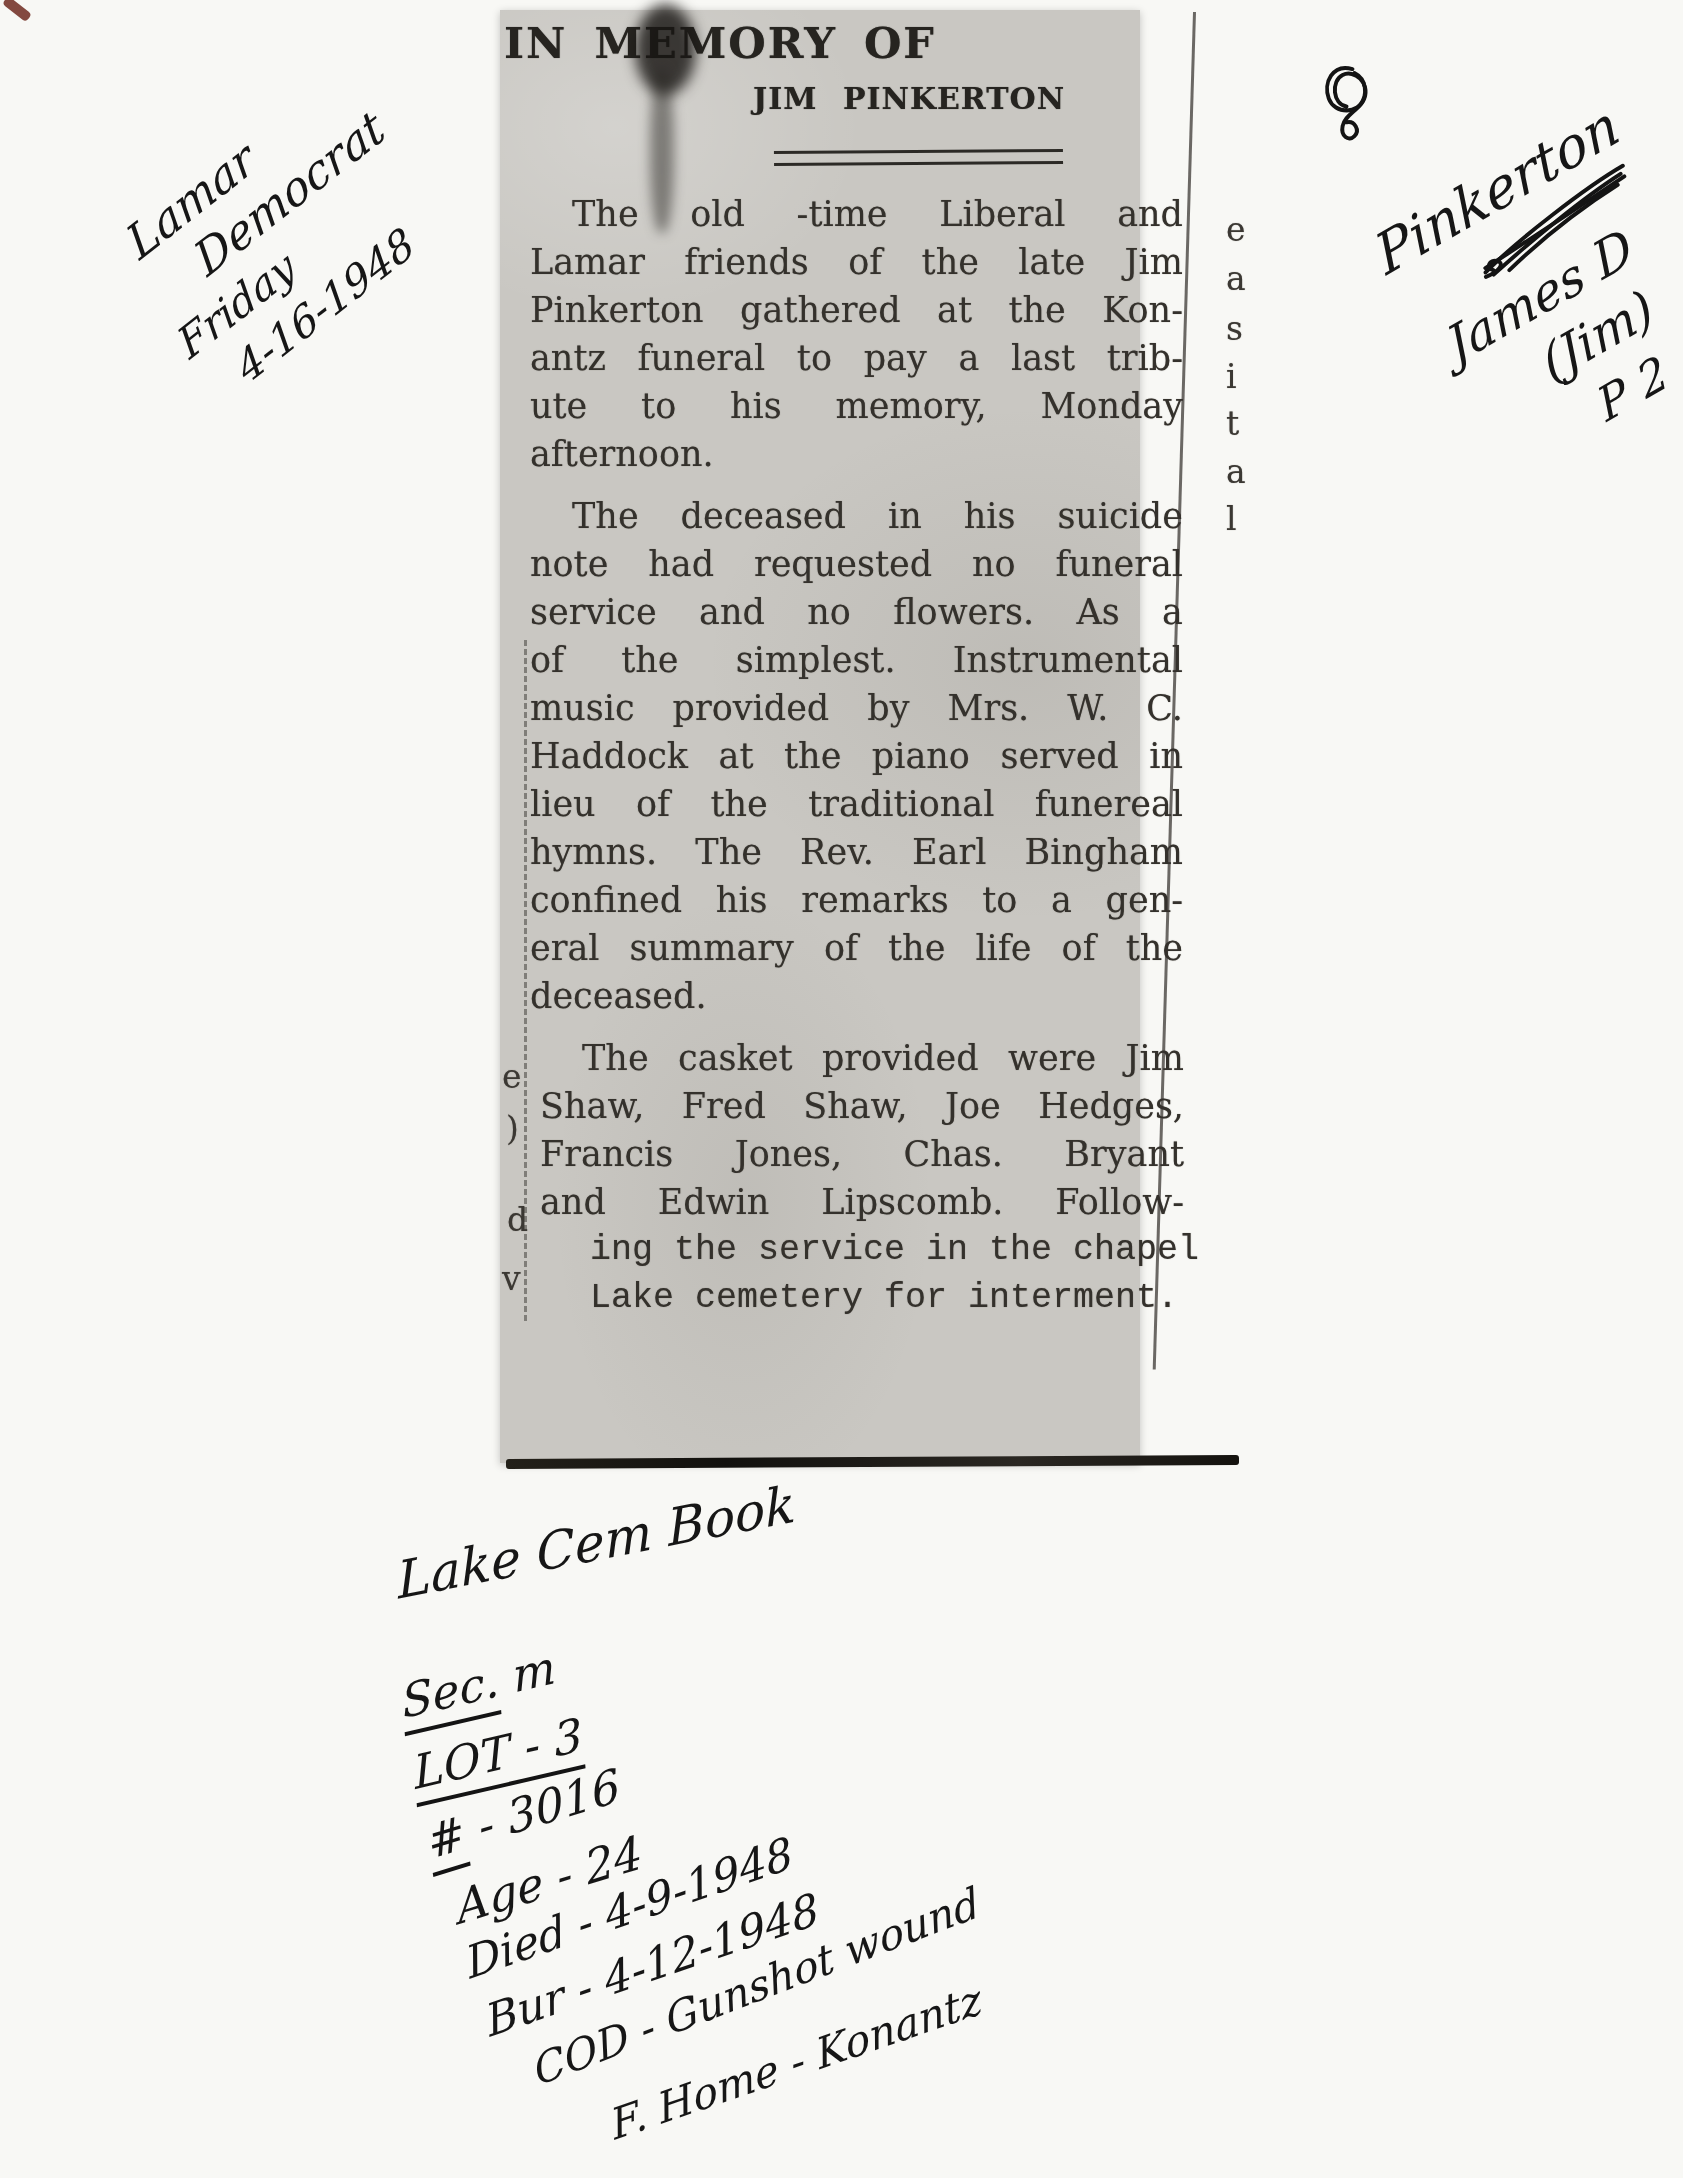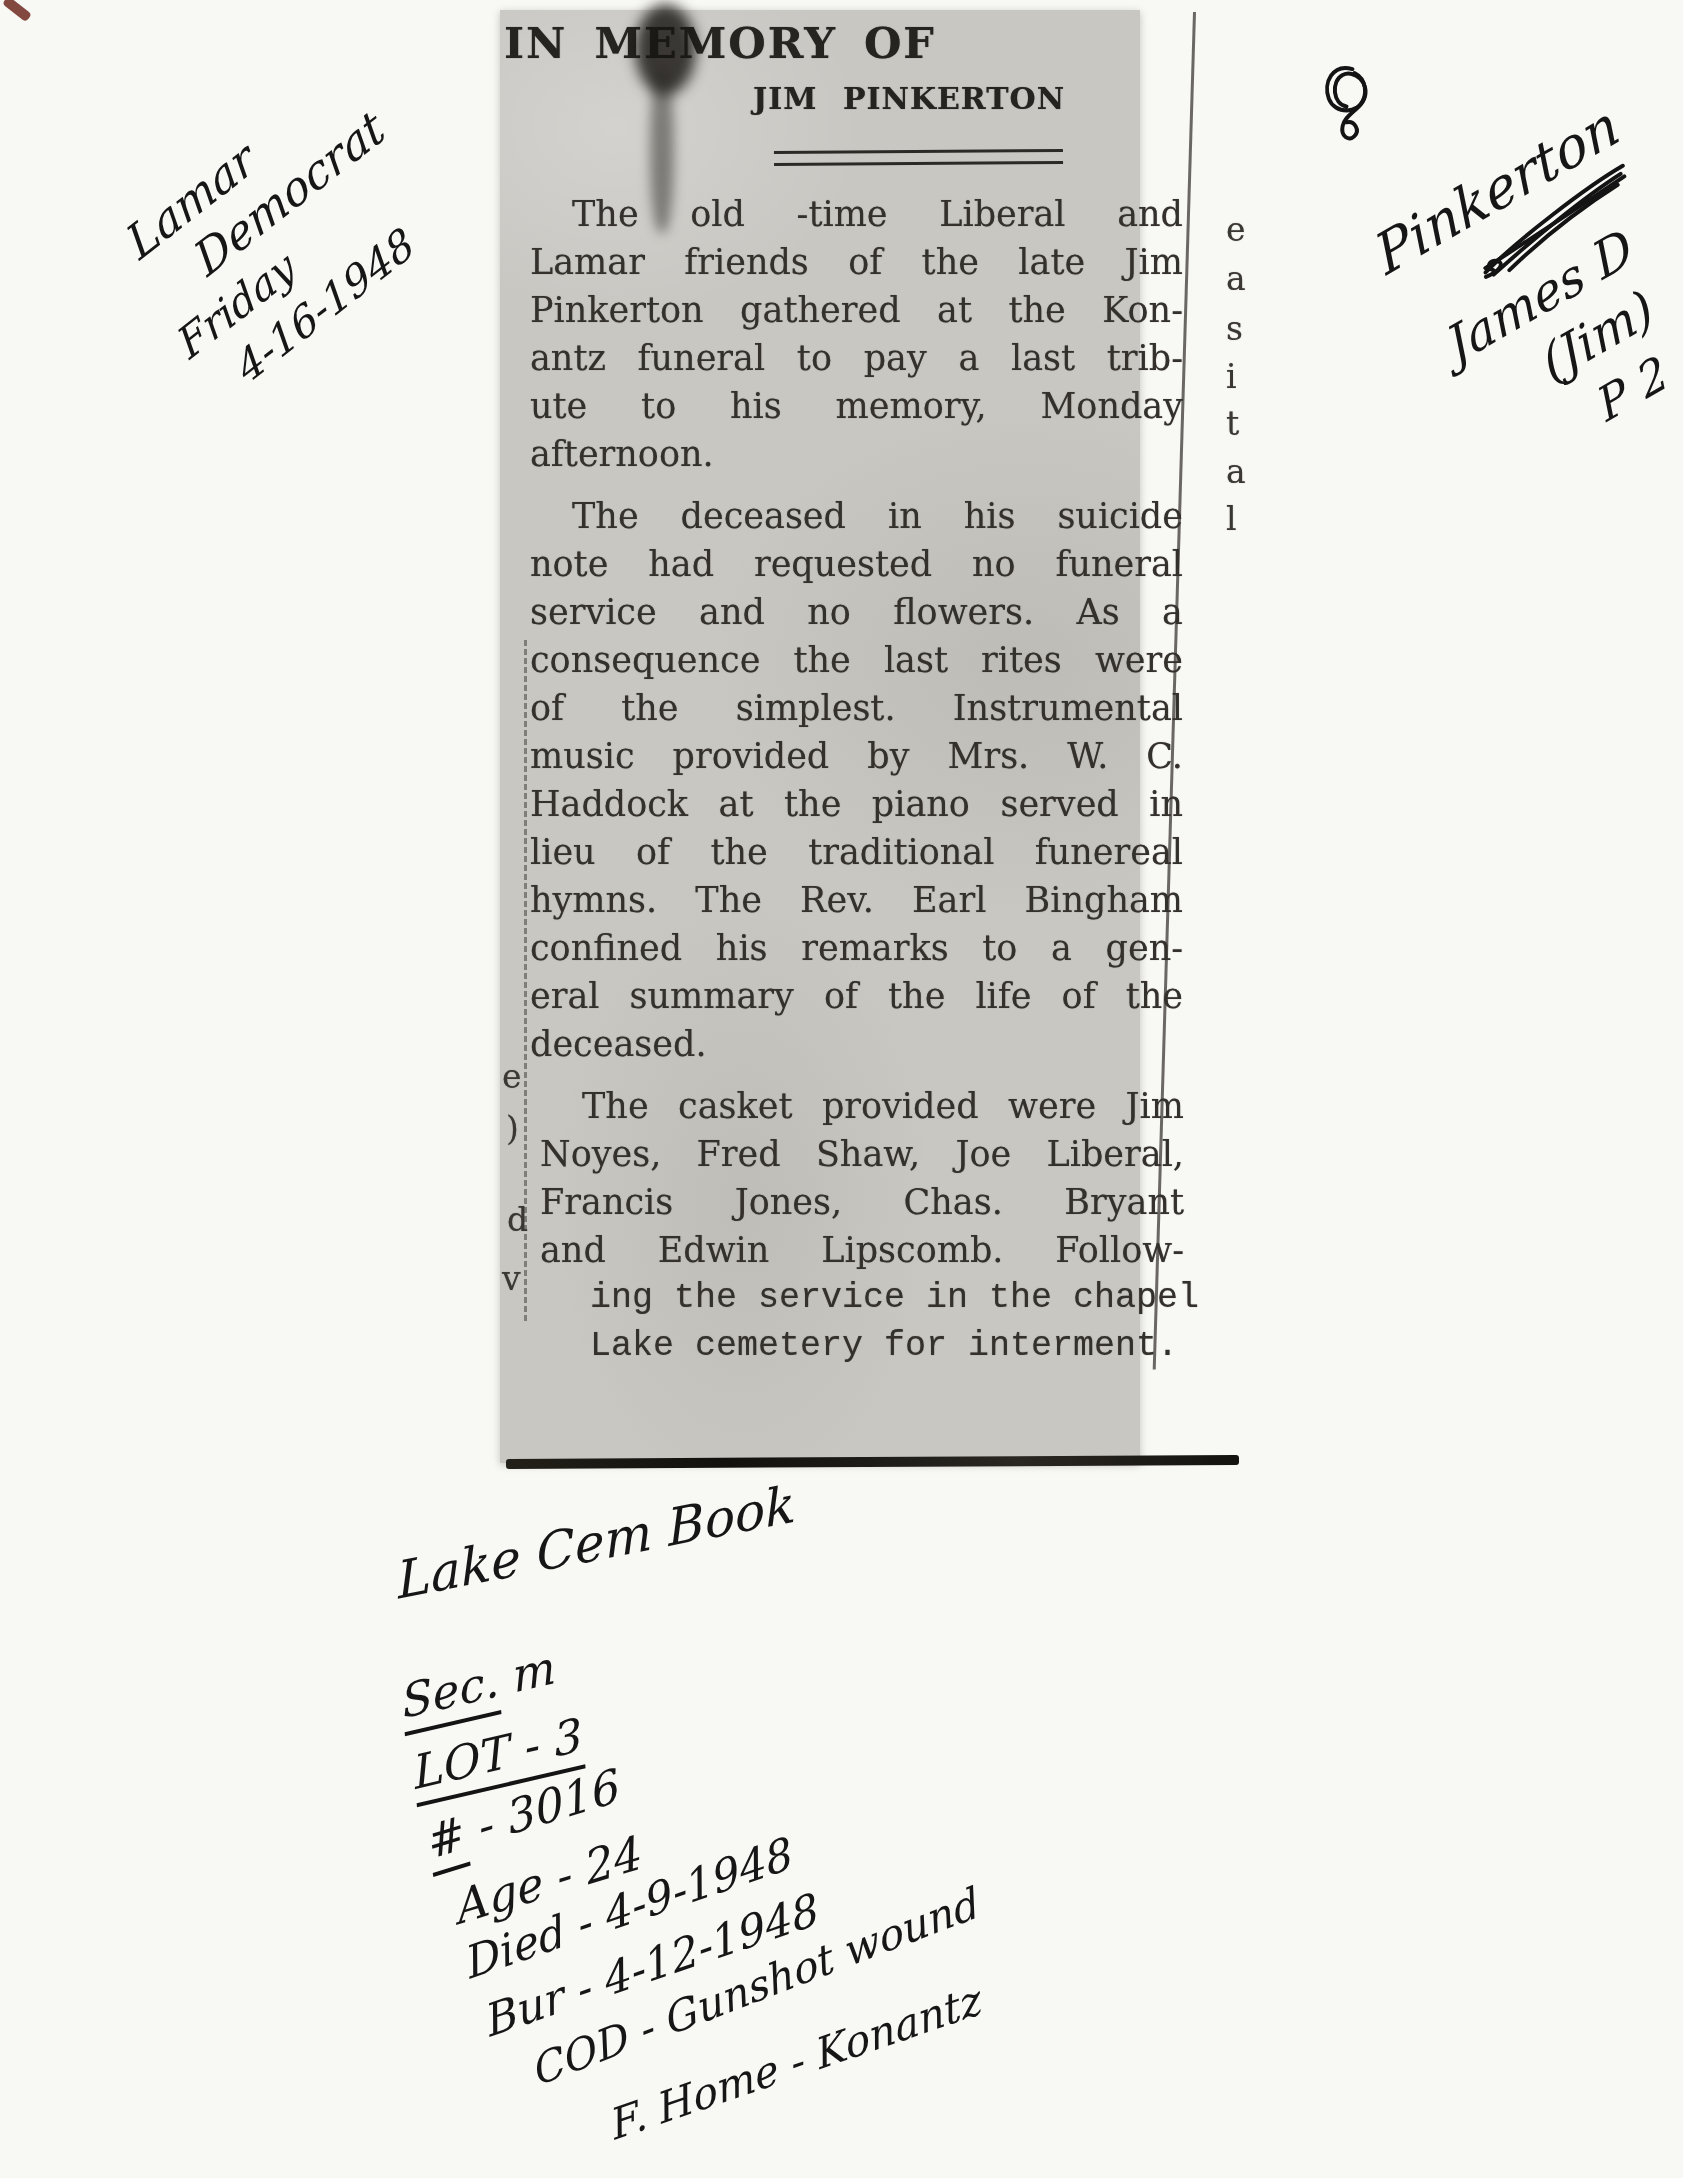--- a/index.html
+++ b/index.html
@@ -161,32 +161,31 @@
       <div class="bl first">The old -time Liberal and</div>
       <div class="bl">Lamar friends of the late Jim</div>
       <div class="bl">Pinkerton gathered at the Kon-</div>
       <div class="bl">antz funeral to pay a last trib-</div>
       <div class="bl">ute to his memory, Monday</div>
       <div class="bl plast">afternoon.</div>
 
       <div class="bl first gap">The deceased in his suicide</div>
       <div class="bl">note had requested no funeral</div>
       <div class="bl">service and no flowers. As a</div>
-      <div class="bl">consequence the last rites were</div>
       <div class="bl">of the simplest. Instrumental</div>
       <div class="bl">music provided by Mrs. W. C.</div>
       <div class="bl">Haddock at the piano served in</div>
       <div class="bl">lieu of the traditional funereal</div>
       <div class="bl">hymns. The Rev. Earl Bingham</div>
       <div class="bl">confined his remarks to a gen-</div>
       <div class="bl">eral summary of the life of the</div>
       <div class="bl plast">deceased.</div>
 
       <div class="bl first gap sh1">The casket provided were Jim</div>
-      <div class="bl sh1">Noyes, Fred Shaw, Joe Liberal,</div>
+      <div class="bl sh1">Shaw, Fred Shaw, Joe Hedges,</div>
       <div class="bl sh1">Francis Jones, Chas. Bryant</div>
       <div class="bl sh1">and Edwin Lipscomb. Follow-</div>
       <div class="bl sh2">ing the service in the chapel</div>
       <div class="bl sh2 plast">Lake cemetery for interment.</div>
     </div>
 
     <div class="col-rule-right"></div>
     <div class="col-rule-left"></div>
 
     <span class="rfrag" style="top:200px">e</span>

